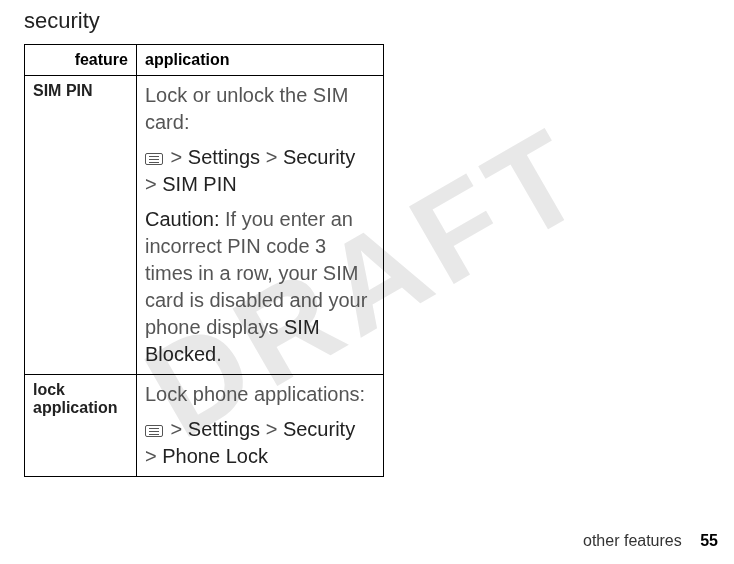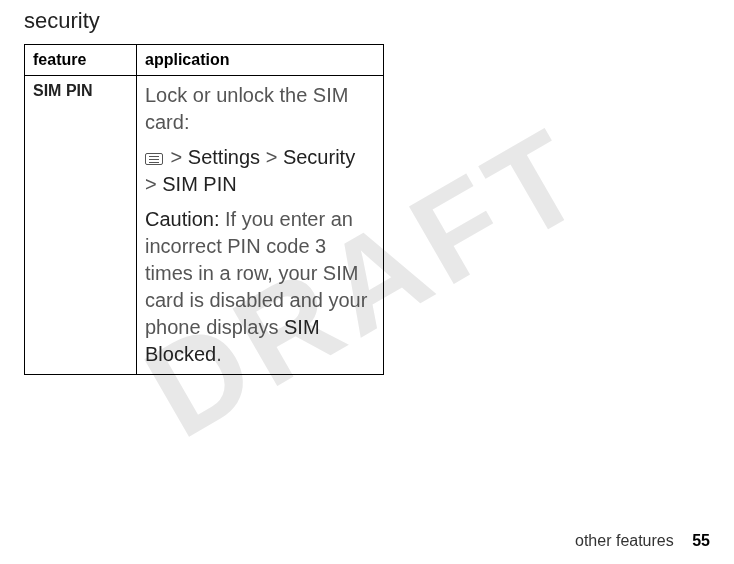--- a/index.html
+++ b/index.html
@@ -43,21 +43,21 @@
   th, td {
     border: 1px solid #000;
     text-align: left;
     vertical-align: top;
     padding: 6px 8px 6px 8px;
   }
   th {
     font-size: 16px;
     font-weight: bold;
   }
-  th.feat { width: 112px; }
+  th.feat { width: 112px; text-align: right; }
   td.featcell {
     font-size: 16px;
     font-weight: bold;
     color: #222;
   }
   td.desc {
     font-size: 20px;
     font-weight: normal;
     color: #555;
     line-height: 1.35;
@@ -81,21 +81,21 @@
     height: 1px;
     background: #555;
     box-shadow: 0 3px 0 #555, 0 6px 0 #555;
   }
   .b { font-weight: normal; color: #222; }
   .narrow { font-family: "Arial Narrow", Arial, sans-serif; font-stretch: condensed; }
   .gt { color: #555; }
   .footer {
     position: absolute;
     bottom: 14px;
-    right: 24px;
+    right: 16px;
     font-size: 16px;
     color: #333;
   }
   .footer .pg {
     font-weight: bold;
     color: #000;
     margin-left: 14px;
   }
 </style>
 </head>
@@ -125,20 +125,35 @@
             <span class="gt">&gt;</span>
             <span class="b narrow">Security</span><br>
             <span class="gt">&gt;</span>
             <span class="b narrow">SIM PIN</span>
           </div>
           <div class="line">
             <span class="b">Caution:</span><span> If you enter an incorrect PIN code 3 times in a row, your SIM card is disabled and your phone displays </span><span class="b narrow">SIM Blocked</span><span>.</span>
           </div>
         </td>
       </tr>
+      <tr>
+        <td class="featcell">lock application</td>
+        <td class="desc">
+          <div class="line">Lock phone applications:</div>
+          <div class="line">
+            <span class="menu-icon"></span>
+            <span class="gt">&gt;</span>
+            <span class="b narrow">Settings</span>
+            <span class="gt">&gt;</span>
+            <span class="b narrow">Security</span><br>
+            <span class="gt">&gt;</span>
+            <span class="b narrow">Phone Lock</span>
+          </div>
+        </td>
+      </tr>
     </tbody>
   </table>
 </div>
 
 <div class="footer">
   <span>other features</span>
   <span class="pg">55</span>
 </div>
 
 </body></html>

